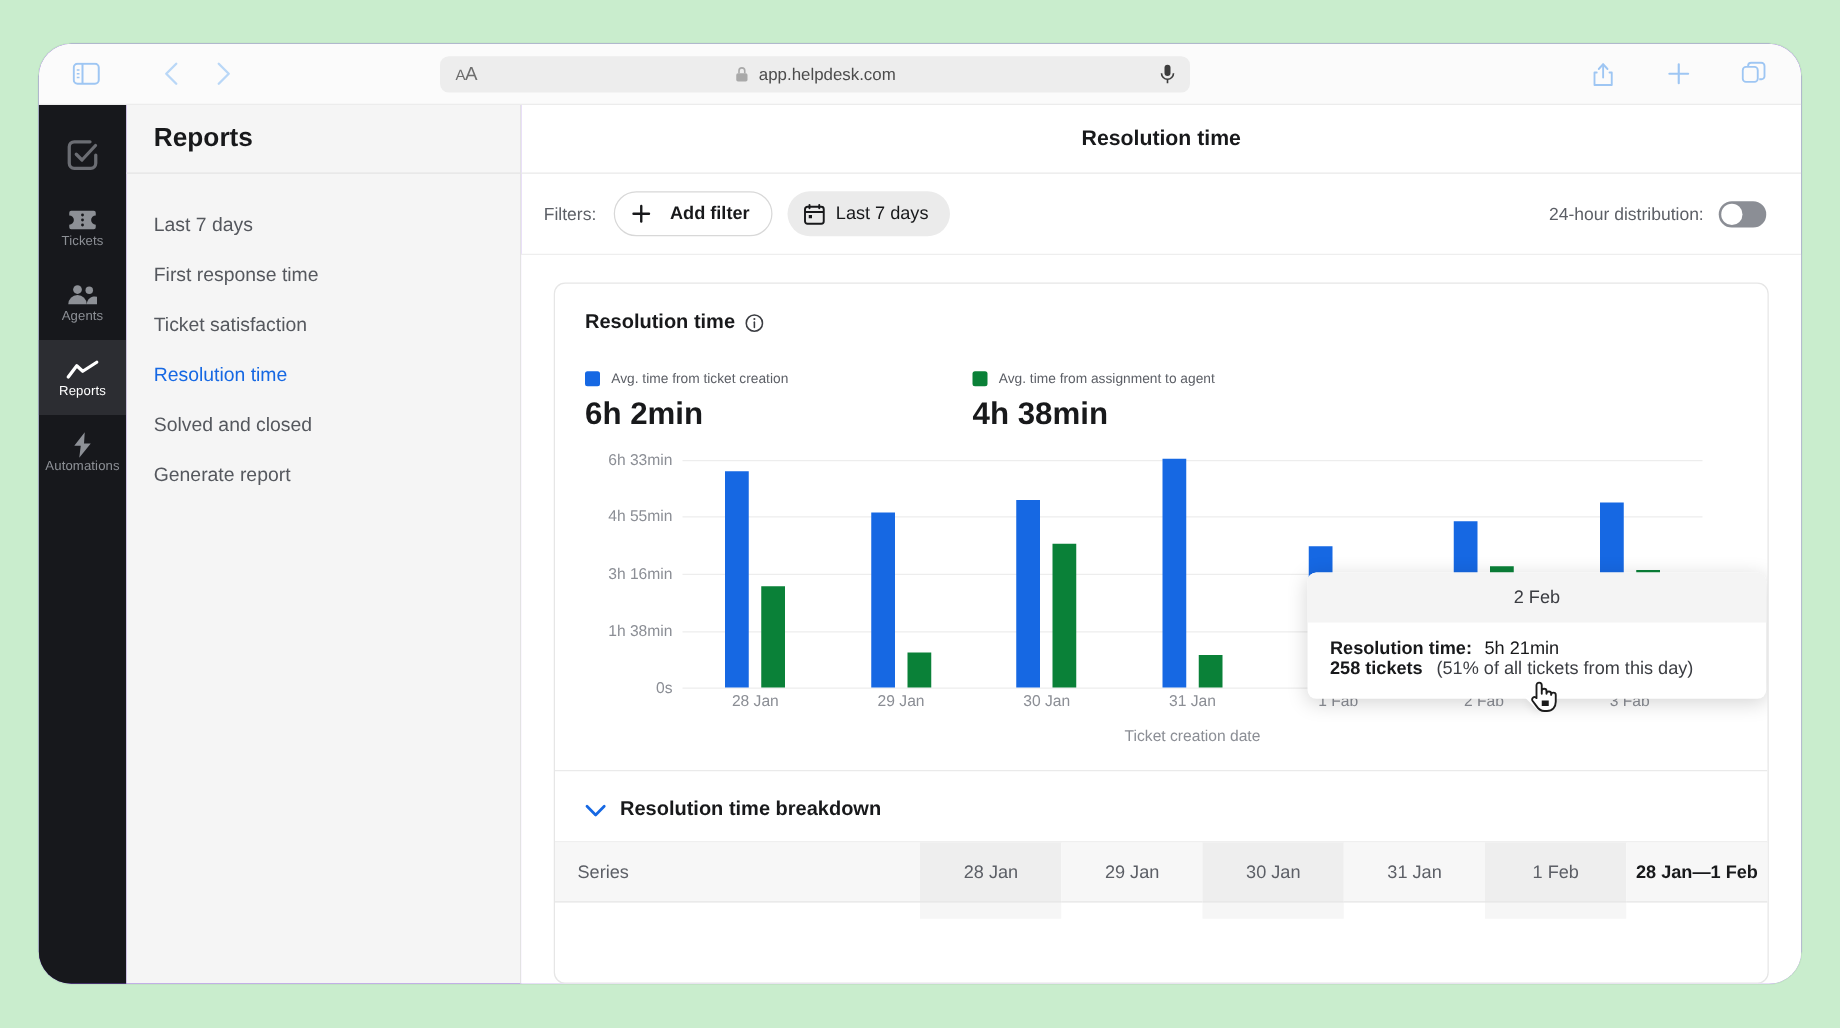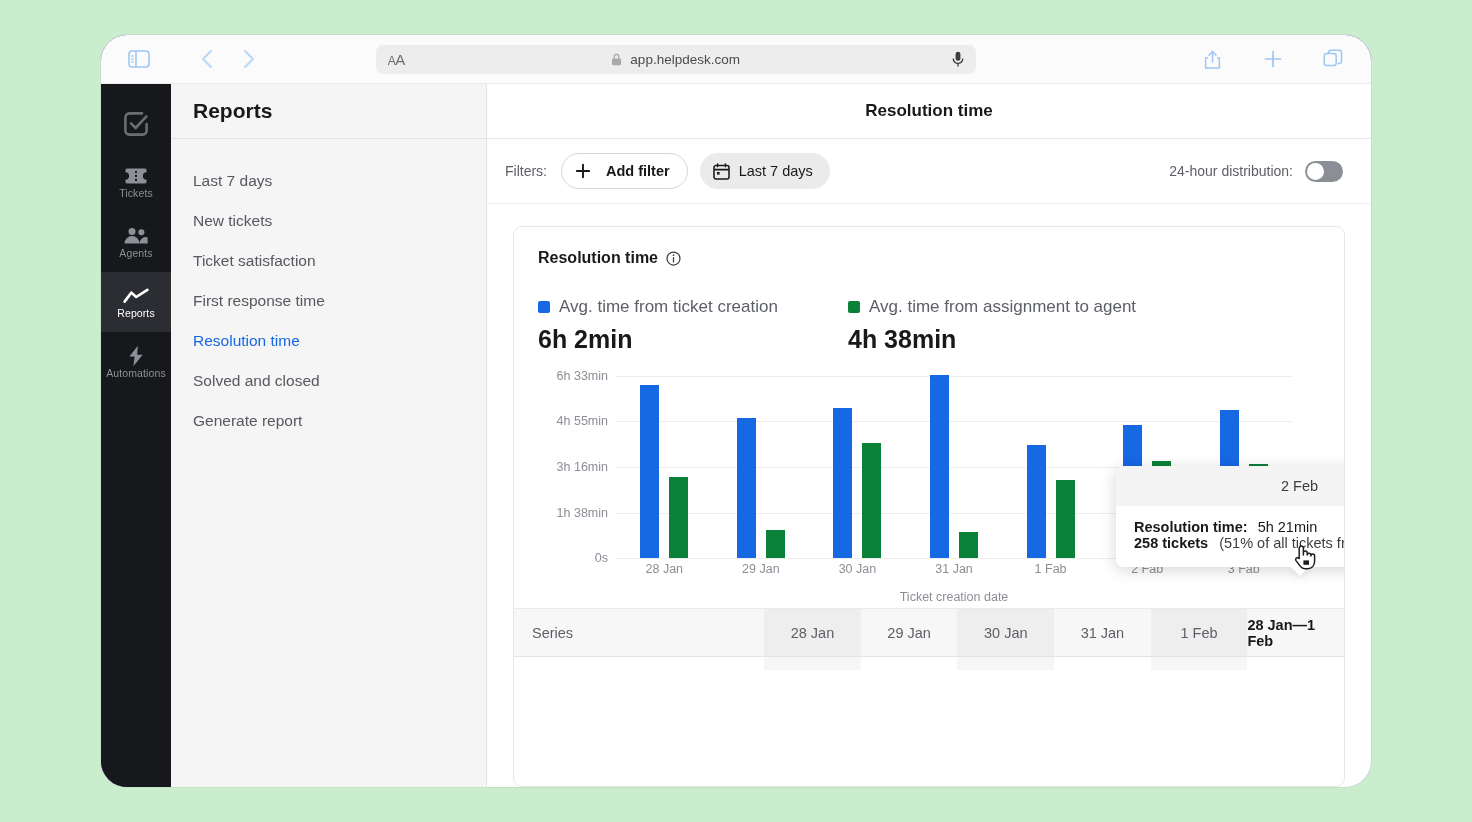--- a/index.html
+++ b/index.html
@@ -9,21 +9,21 @@
     font-family: "Liberation Sans", sans-serif;
   }
   body {
     background: #c9edcd;
     display: flex; align-items: center; justify-content: center;
   }
 
   
   #tablet {
     position: relative;
-    width: 1270px; height: 752px;
+    width: 1410px; height: 752px;
     background: #6d28d9;
     border-radius: 26px;
     overflow: hidden;
     box-shadow: 0 0 0 1px rgba(0,0,0,0.04);
   }
 
   
   #browser-chrome {
     position: absolute; top: 0; left: 0; right: 0; height: 49px;
     background: #fbfbfb;
@@ -186,21 +186,21 @@
   
   #chart-block { padding: 22px 24px 0 24px; }
   #chart-head { display: flex; align-items: center; gap: 8px; }
   #chart-title { font-size: 16px; font-weight: bold; color: #18191b; }
   #info-icon { color: #3b3d42; display: flex; }
 
   #legend { display: flex; margin-top: 30px; }
   .legend-col { width: 310px; }
   .legend-row { display: flex; align-items: center; gap: 9px; }
   .swatch { width: 12px; height: 12px; border-radius: 2px; flex: none; }
-  .legend-name { font-size: 17px; color: #5c5f66; white-space: nowrap; }
+  .legend-name { font-size: 11px; color: #5c5f66; white-space: nowrap; }
   .legend-value { font-size: 25px; font-weight: bold; color: #18191b; margin-top: 8px; }
 
   
   #plot-wrap { position: relative; margin-top: 22px; height: 232px; }
   #y-labels {
     position: absolute; left: 0; top: 0; width: 70px; height: 182px;
   }
   .y-lab {
     position: absolute; right: 0; transform: translateY(-50%);
     font-size: 12.5px; color: #8b8e95; white-space: nowrap;
@@ -419,23 +419,22 @@
         <span class="rail-label">Automations</span>
       </div>
     </div>
 
     <div id="list-panel">
       <div id="list-header">
         <span id="list-title">Reports</span>
       </div>
       <div id="list-items">
         <div class="list-item">Last 7 days</div>
-        <div class="list-item">New tickets</div>
+        <div class="list-item">First response time</div>
         <div class="list-item">Ticket satisfaction</div>
-        <div class="list-item">First response time</div>
         <div class="list-item active">Resolution time</div>
         <div class="list-item">Solved and closed</div>
         <div class="list-item">Generate report</div>
       </div>
     </div>
 
     <div id="main">
 
       <div id="main-header">
         <span id="main-title">Resolution time</span>
@@ -573,20 +572,28 @@
                   <div class="tt-row">
                     <span class="tt-strong">258 tickets</span>
                     <span class="tt-dim" style="margin-left:7px">(51% of all tickets from this day)</span>
                   </div>
                 </div>
                 <div id="tooltip-arrow"></div>
               </div>
             </div>
           </div>
 
+          <div id="breakdown">
+            <span id="chev-icon">
+              <svg width="17" height="11" viewBox="0 0 17 11" fill="none" stroke="currentColor" stroke-width="2.2" stroke-linecap="round" stroke-linejoin="round">
+                <polyline points="1.6,2 8.5,9 15.4,2"></polyline>
+              </svg>
+            </span>
+            <span id="breakdown-title">Resolution time breakdown</span>
+          </div>
 
           <div id="table">
             <div class="col series-col plain">
               <div class="th series-th">Series</div>
               <div class="tr-stub"></div>
             </div>
             <div class="col data-col shaded">
               <div class="th data-th">28 Jan</div>
               <div class="tr-stub"></div>
             </div>

